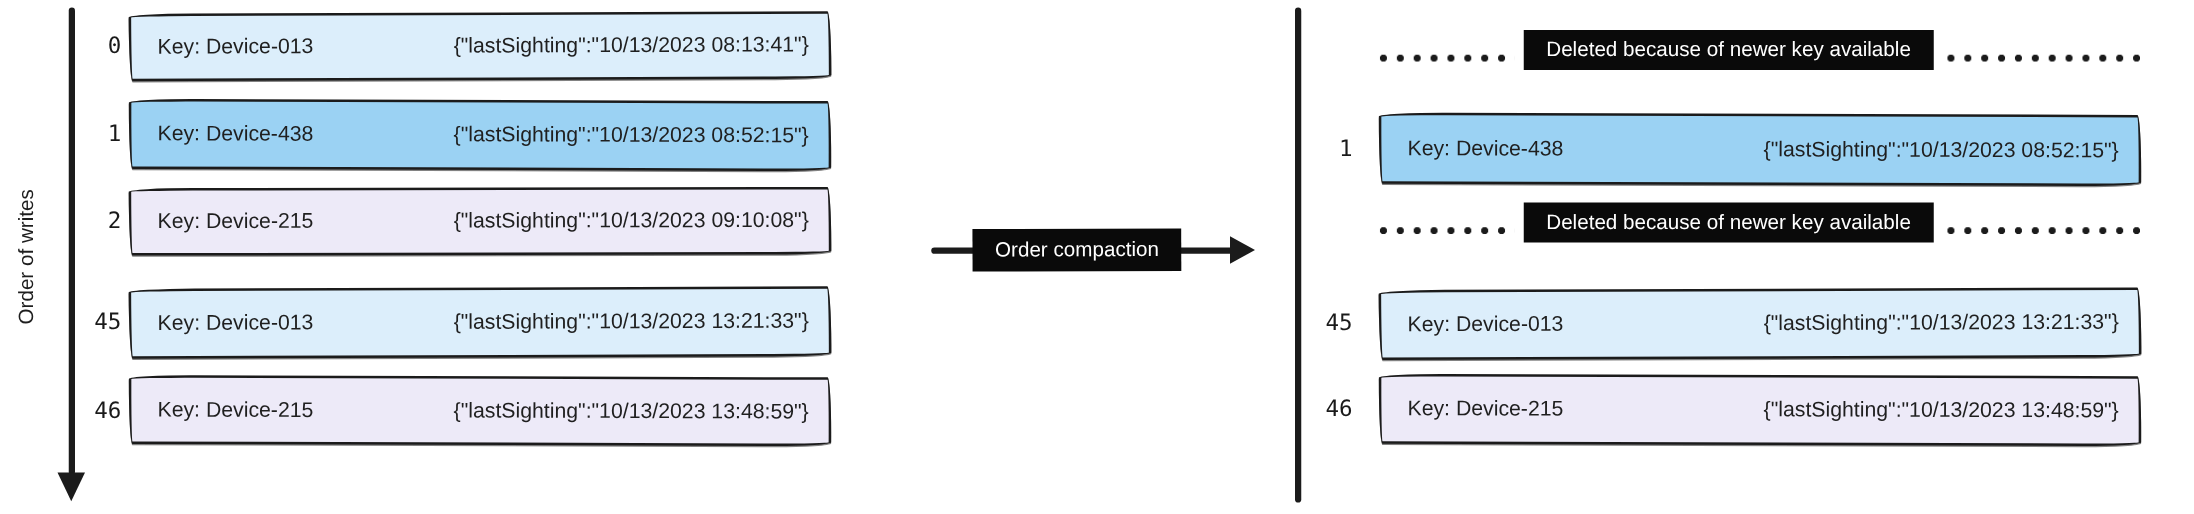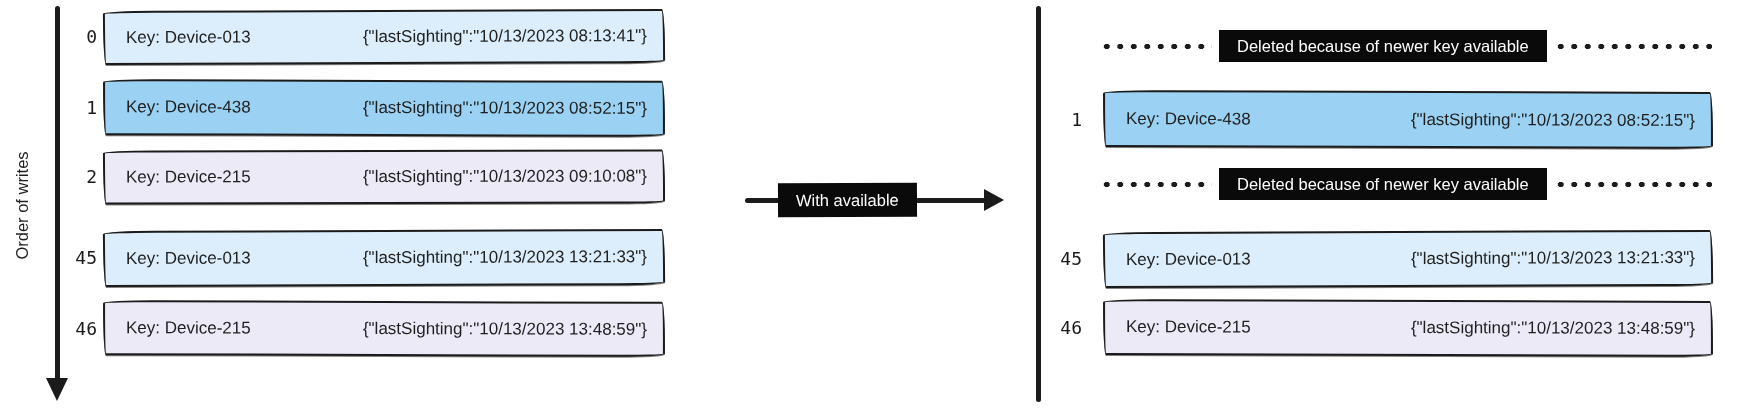--- a/index.html
+++ b/index.html
@@ -34,21 +34,21 @@
     justify-content:space-between;padding:0 16px 0 21px;font-size:17px;
     border:2.6px solid #1b1b1b;
     border-radius:255px 15px 225px 15px / 15px 225px 15px 255px;
     box-shadow:0 1px 0 rgba(27,27,27,.55);}
   .record-box.r0{transform:rotate(-0.2deg);}
   .record-box.r1{transform:rotate(0.18deg);}
   .record-box.r2{transform:rotate(-0.1deg);}
   .record-key{white-space:nowrap;}
   .record-value{white-space:nowrap;}
   
-  .deleted-row{position:absolute;display:flex;align-items:center;}
+  .deleted-row{position:absolute;display:flex;align-items:flex-start;}
   .deleted-row .black-label{height:32px;line-height:32px;padding:0 18px;flex:none;}
   .dots{height:7px;align-self:center;
     background-image:radial-gradient(circle,#1b1b1b 2.7px,rgba(0,0,0,0) 3px);
     background-size:13.5px 7px;background-repeat:repeat-x;background-position:left center;}
   .dots-left{width:112px;margin-right:7px;flex:none;}
   .dots-right{flex:1;margin-left:7px;}
 </style>
 </head>
 <body>
 
@@ -83,21 +83,21 @@
       </div>
       <div class="row-index" style="left: 55px; top: 301px; height: 55px; line-height: 55px;">46</div>
       <div class="record-box r1" style="left: 103px; top: 301px; width: 562px; height: 55px; background: rgb(237, 234, 248);">
         <span class="record-key">Key: Device-215</span>
         <span class="record-value">{"lastSighting":"10/13/2023 13:48:59"}</span>
       </div>
     </div>
 
   <div class="h-arrow-line"></div>
   <div class="h-arrow-head"></div>
-  <div class="black-label compaction-label">With available</div>
+  <div class="black-label compaction-label">Order compaction</div>
 
   <div class="vline right-axis"></div>
 
   <div>
       <div class="deleted-row" style="left: 1100px; top: 24px; height: 44px; width: 612px;">
         <div class="dots dots-left"></div>
         <div class="black-label">Deleted because of newer key available</div>
         <div class="dots dots-right"></div>
       </div>
       <div class="row-index" style="left: 1040px; top: 91px; height: 57px; line-height: 57px;">1</div>

